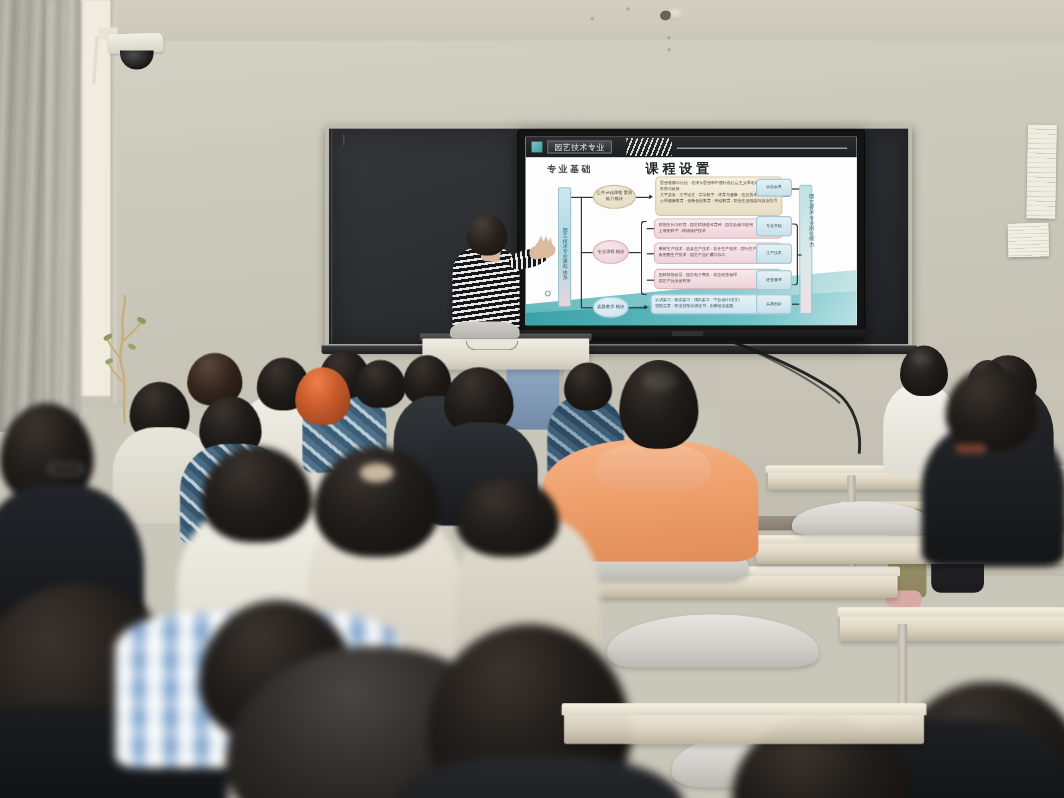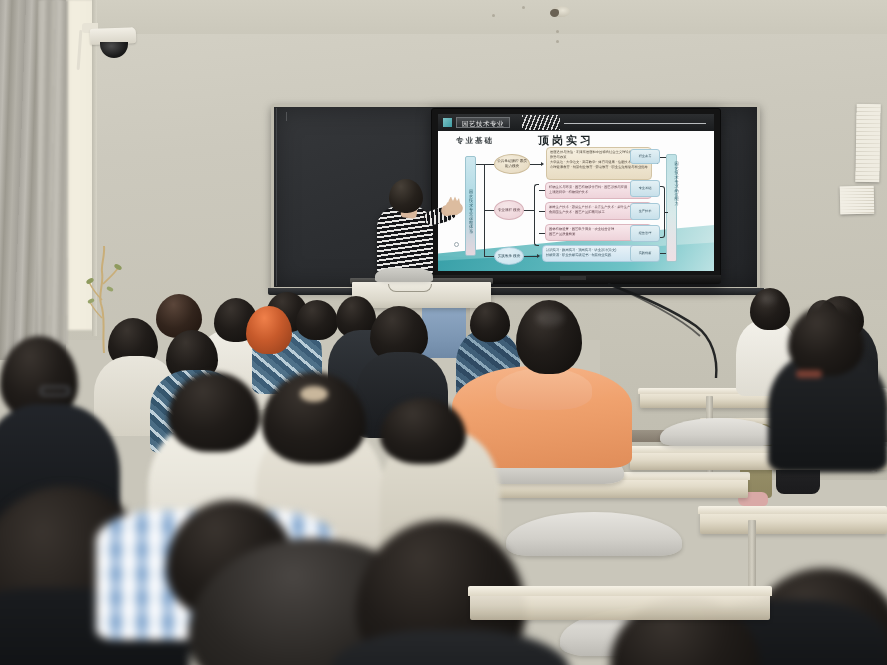--- a/index.html
+++ b/index.html
@@ -462,21 +462,21 @@
       <div class="slide-wave1"></div>
       <div class="slide-wave2"></div>
 
       <div class="slide-header"></div>
       <div class="slide-header-sq"></div>
       <div class="slide-tag">园艺技术专业</div>
       <div class="slide-hatch"></div>
       <div class="slide-rule"></div>
 
       <div class="slide-sub">专业基础</div>
-      <div class="slide-title">顶岗实习</div>
+      <div class="slide-title">课程设置</div>
 
       <div class="vbar-left">
         <span class="vbar-txt">园 艺 技 术 专 业 课 程 体 系</span>
       </div>
 
       <div class="vbar-right">
         <span class="vbar-txt" style="display:block;margin:3px auto 0;width:11px;">园 艺 技 术 专 业 岗 位 能 力</span>
       </div>
       <div class="slide-dot"></div>
 

